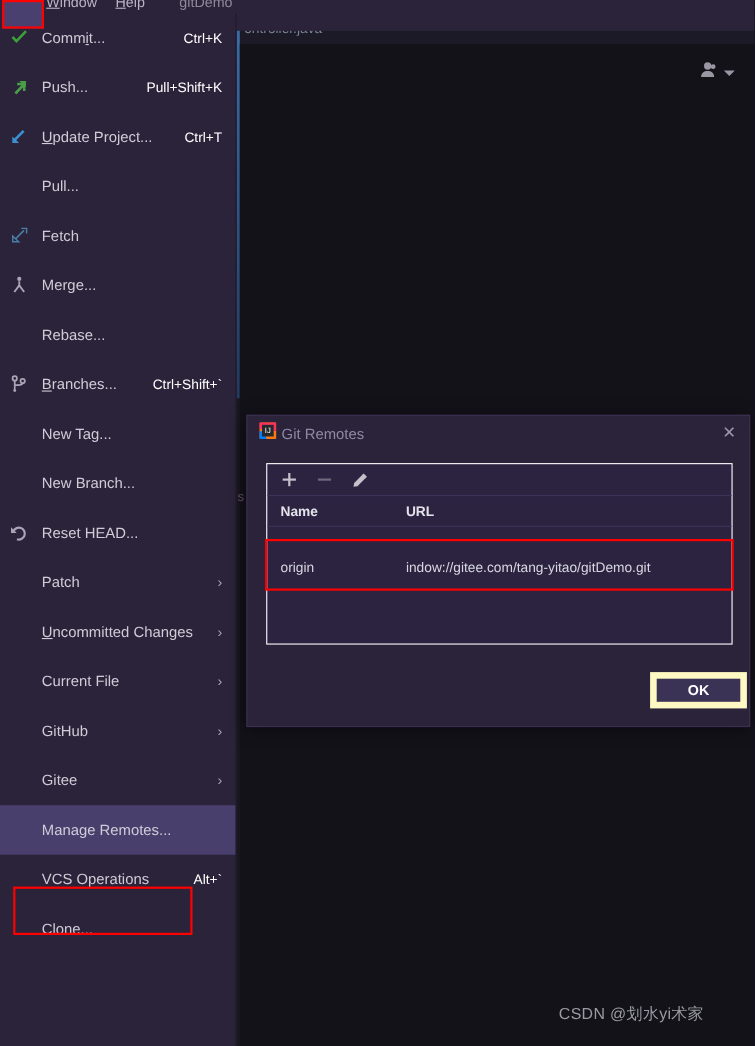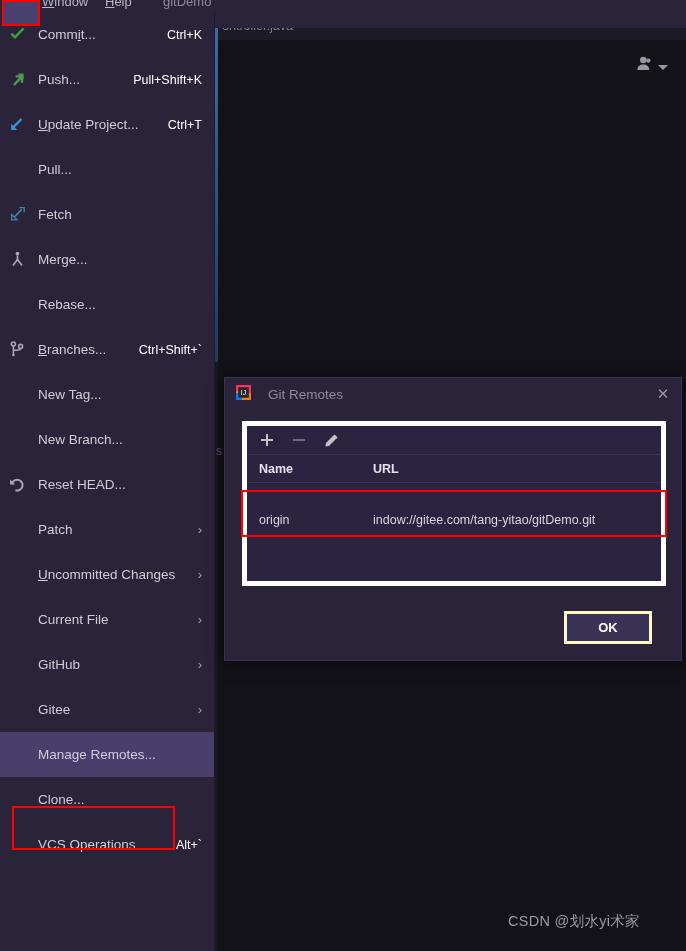--- a/index.html
+++ b/index.html
@@ -101,29 +101,29 @@
 
   
   .dialog {
     position: absolute; left: 224px; top: 377px; width: 458px; height: 284px;
     background: #2b2339; border: 1px solid #3a3152;
     z-index: 50;
     box-shadow: 0 2px 14px rgba(0,0,0,.55);
   }
   .dlg-titlebar {
     position: relative; height: 32px; display: flex; align-items: center;
-    padding-left: 10px; gap: 16px;
+    padding-left: 10px; gap: 4px;
   }
   .dlg-title { font-size: 13.5px; color: #8e8aa6; }
   .dlg-close {
     position: absolute; right: 10px; top: 8px; width: 16px; height: 16px;
     color: #9a96a8; font-size: 15px; line-height: 16px; text-align: center;
   }
   .dlg-body { position: absolute; left: 17px; top: 43px; width: 424px; height: 165px;
-    border: 5px solid #ffffff; background: #2b2340; }
+    border: 1px solid #ffffff; background: #2b2340; }
   .dlg-toolbar {
     height: 29px; display: flex; align-items: center; gap: 14px;
     padding-left: 11px; border-bottom: 1px solid #3c3358;
   }
   .tb-btn { width: 18px; height: 18px; display:flex; align-items:center; justify-content:center; }
   .table-head {
     height: 28px; display: flex; align-items: center;
     font-size: 12.5px; color: #e4e2ea; font-weight: bold;
     border-bottom: 1px solid #3c3358;
   }
@@ -131,24 +131,24 @@
   .col-url  { flex: 1; }
   .table-row {
     height: 44px; display: flex; align-items: flex-end;
     font-size: 12.5px; color: #d8d6e0;
   }
   .row-hl {
     position: absolute; left: 16px; top: 112px; width: 426px; height: 47px;
     border: 2px solid #ff0000; z-index: 60; pointer-events: none;
   }
   .ok-button {
-    position: absolute; right: 29px; bottom: 16px; width: 88px; height: 33px;
+    position: absolute; right: 2px; bottom: 16px; width: 88px; height: 33px;
     background: #3b3356; color: #ffffff; font-size: 13px; font-weight: bold;
     display: flex; align-items: center; justify-content: center;
-    border: 3px solid #fef9c3;
+    border: 6px solid #fef9c3;
   }
 </style>
 </head>
 <body>
 
 <div id="root">
 
   <div class="editor-area"></div>
 
   <div class="tabstrip"></div>
@@ -293,25 +293,25 @@
           <span class="mi-arrow">›</span>
         </div>
         <div class="menu-item">
           <span class="mi-label">Gitee</span>
           <span class="mi-arrow">›</span>
         </div>
         <div class="menu-item selected">
           <span class="mi-label">Manage Remotes...</span>
         </div>
         <div class="menu-item">
-          <span class="mi-label">Clone...</span>
-        </div>
-        <div class="menu-item">
           <span class="mi-label">VCS Operations</span>
           <span class="mi-shortcut">Alt+`</span>
+        </div>
+        <div class="menu-item">
+          <span class="mi-label">Clone...</span>
         </div>
       </div>
   </div>
   <div class="manage-remotes-hl"></div>
 
   <div class="dialog">
 
     <div class="dlg-titlebar">
       <span>
         <svg width="17" height="17" viewBox="0 0 17 17">

